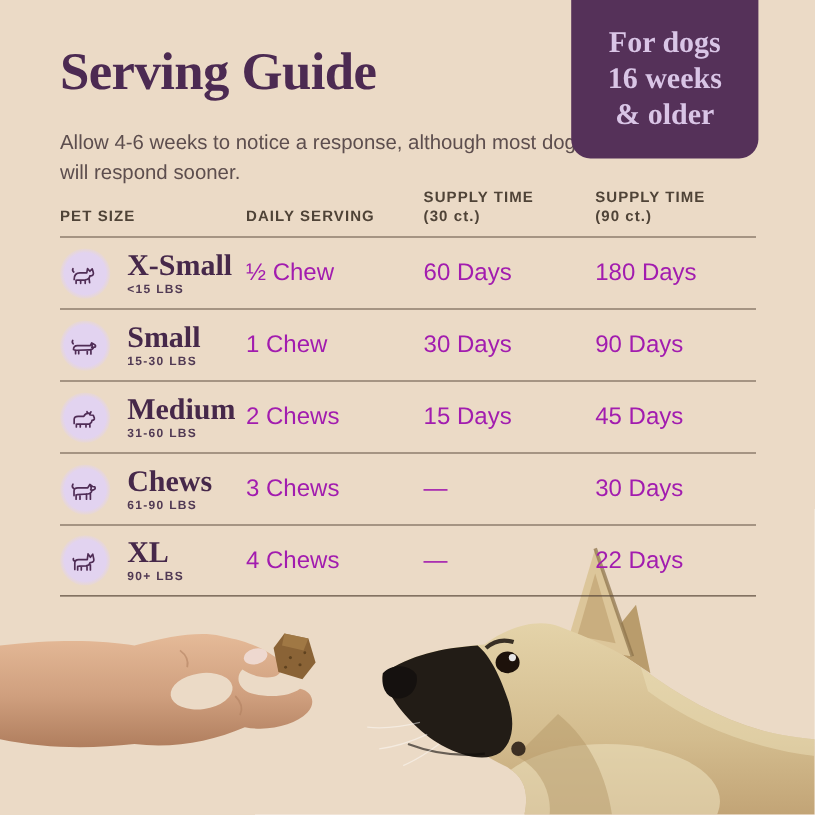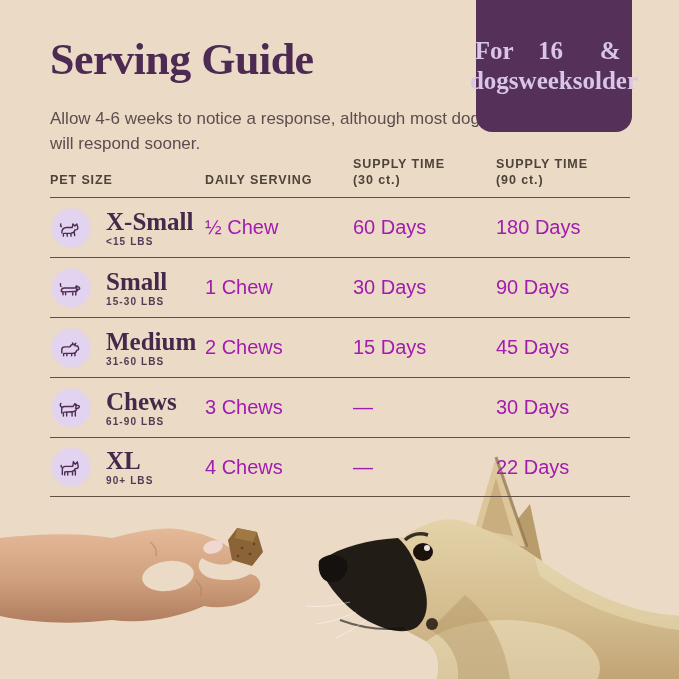--- a/index.html
+++ b/index.html
@@ -13,21 +13,21 @@
     font-family:"Liberation Serif",serif;font-weight:700;
     font-size:44px;letter-spacing:-0.5px;color:#4c2a52;
   }
   .subtitle{
     position:absolute;left:50px;top:106px;width:440px;
     font-size:17px;line-height:25px;color:#5d4e4e;
   }
   .badge{
     position:absolute;left:476px;top:0;width:156px;height:132px;
     background:#553159;border-radius:0 0 16px 16px;
-    display:flex;align-items:center;justify-content:center;
+    display:flex;flex-direction:column;align-items:center;justify-content:center;
     font-family:"Liberation Serif",serif;font-weight:700;
     font-size:25px;line-height:30px;color:#d9c5e6;text-align:center;
   }
   
   .table{position:absolute;left:50px;top:150px;width:580px;z-index:2;}
   .thead{display:flex;align-items:flex-end;height:47px;box-sizing:border-box;padding-bottom:9px;}
   .th{font-size:12.5px;letter-spacing:0.9px;color:#4f4337;font-weight:700;line-height:16px;}
   .c1{width:155px;} .c2{width:148px;} .c3{width:143px;} .c4{width:102px;}
   .row{
     display:flex;align-items:center;height:60px;box-sizing:border-box;

